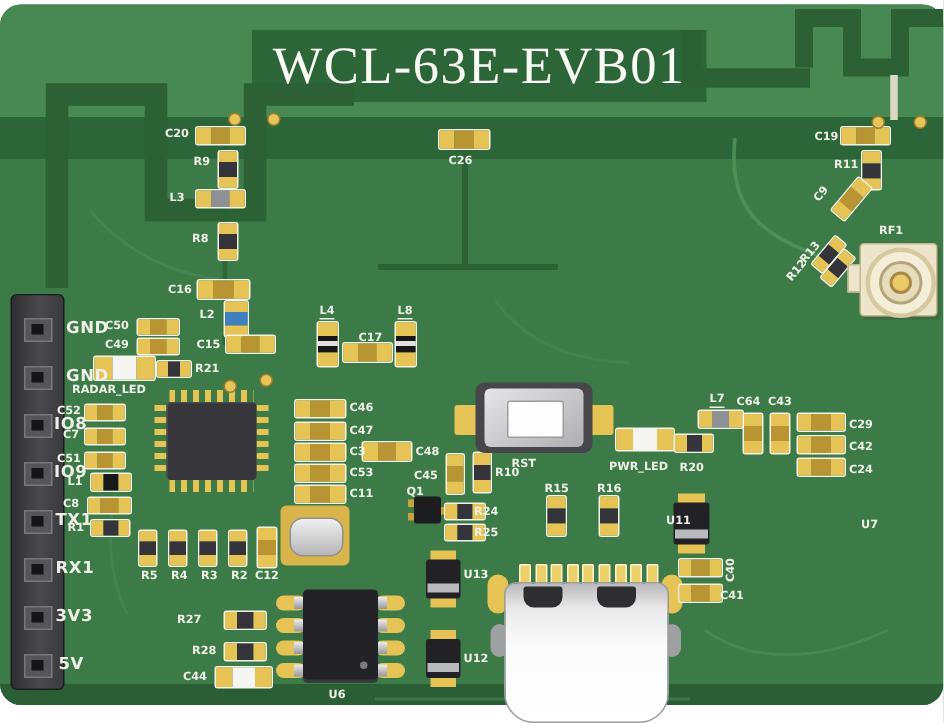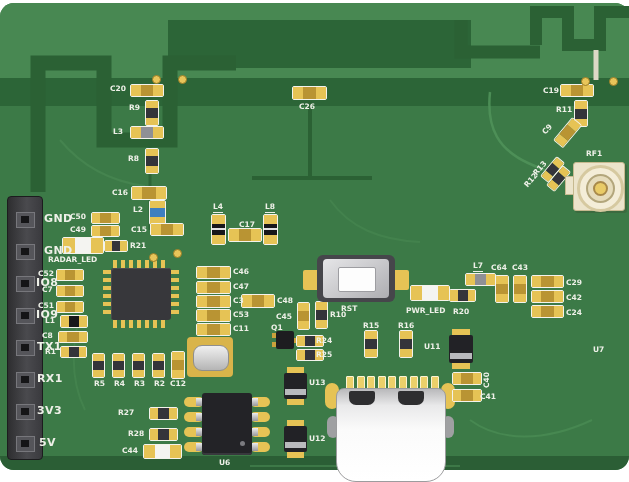--- a/index.html
+++ b/index.html
@@ -41,20 +41,21 @@
     <path d="M150,95 L150,230" fill="none" stroke="#2b6134" stroke-width="3" opacity="0.8"></path>
 
     <path d="M490,92 C486,130 500,150 528,163 C550,173 566,178 575,180" fill="none" stroke="#4f9159" stroke-width="2.5" opacity="0.9"></path>
     <path d="M470,420 C500,442 545,442 592,420" fill="none" stroke="#4f9159" stroke-width="2" opacity="0.6"></path>
     <path d="M250,466 L460,466" fill="none" stroke="#4f9159" stroke-width="2" opacity="0.5"></path>
     <path d="M60,140 C85,170 115,182 145,186" fill="none" stroke="#4f9159" stroke-width="2" opacity="0.45"></path>
     <path d="M85,300 C70,340 70,380 85,410" fill="none" stroke="#4f9159" stroke-width="2" opacity="0.35"></path>
     <path d="M330,200 C350,228 380,240 420,242" fill="none" stroke="#4f9159" stroke-width="2" opacity="0.35"></path>
   </svg>
 
+  <div id="board-title">WCL-63E-EVB01</div>
 <div style="position: absolute; left: 130px; top: 84px; width: 34px; height: 13px; display: flex; flex-direction: row; border: 1px solid rgb(243, 243, 236); border-radius: 2px; box-sizing: border-box; transform-origin: 0px 0px; transform: none;">
       <span style="flex: 3 1 0%; background: rgb(230, 195, 85);"></span>
       <span style="flex: 4 1 0%; background: rgb(185, 148, 51);"></span>
       <span style="flex: 3 1 0%; background: rgb(230, 195, 85);"></span>
     </div>
     <div style="position: absolute; left: 145px; top: 100px; width: 14px; height: 26px; display: flex; flex-direction: column; border: 1px solid rgb(243, 243, 236); border-radius: 2px; box-sizing: border-box; transform-origin: 0px 0px; transform: none;">
       <span style="flex: 3 1 0%; background: rgb(230, 195, 85);"></span>
       <span style="flex: 4 1 0%; background: rgb(52, 52, 58);"></span>
       <span style="flex: 3 1 0%; background: rgb(230, 195, 85);"></span>
     </div>
@@ -502,24 +503,24 @@
     <div class="silk" style="position: absolute; left: 154px; top: 380px; width: auto; height: auto;">R2</div>
     <div class="silk" style="position: absolute; left: 170px; top: 380px; width: auto; height: auto;">C12</div>
     <div class="silk" style="position: absolute; left: 118px; top: 409px; width: auto; height: auto;">R27</div>
     <div class="silk" style="position: absolute; left: 128px; top: 430px; width: auto; height: auto;">R28</div>
     <div class="silk" style="position: absolute; left: 122px; top: 447px; width: auto; height: auto;">C44</div>
     <div class="silk" style="position: absolute; left: 219px; top: 459px; width: auto; height: auto;">U6</div>
     <div class="silk" style="position: absolute; left: 309px; top: 379px; width: auto; height: auto;">U13</div>
     <div class="silk" style="position: absolute; left: 309px; top: 435px; width: auto; height: auto;">U12</div>
     <div class="silk" style="position: absolute; left: 363px; top: 322px; width: auto; height: auto;">R15</div>
     <div class="silk" style="position: absolute; left: 398px; top: 322px; width: auto; height: auto;">R16</div>
-    <div class="silk" style="position: absolute; left: 424px; top: 343px; width: auto; height: auto;">U11</div>
+    <div class="silk" style="position: absolute; left: 444px; top: 343px; width: auto; height: auto;">U11</div>
     <div class="silk" style="position: absolute; left: 483px; top: 388px; width: auto; height: auto; transform: rotate(-90deg);">C40</div>
     <div class="silk" style="position: absolute; left: 480px; top: 393px; width: auto; height: auto;">C41</div>
-    <div class="silk" style="position: absolute; left: 593px; top: 346px; width: auto; height: auto;">U7</div>
+    <div class="silk" style="position: absolute; left: 574px; top: 346px; width: auto; height: auto;">U7</div>
     <div class="silk big" style="position: absolute; left: 44px; top: 213px; width: auto; height: auto;">GND</div>
     <div class="silk big" style="position: absolute; left: 44px; top: 245px; width: auto; height: auto;">GND</div>
     <div class="silk big" style="position: absolute; left: 36px; top: 277px; width: auto; height: auto;">IO8</div>
     <div class="silk big" style="position: absolute; left: 36px; top: 309px; width: auto; height: auto;">IO9</div>
     <div class="silk big" style="position: absolute; left: 37px; top: 341px; width: auto; height: auto;">TX1</div>
     <div class="silk big" style="position: absolute; left: 37px; top: 373px; width: auto; height: auto;">RX1</div>
     <div class="silk big" style="position: absolute; left: 37px; top: 405px; width: auto; height: auto;">3V3</div>
     <div class="silk big" style="position: absolute; left: 39px; top: 437px; width: auto; height: auto;">5V</div>
   </div>
 

